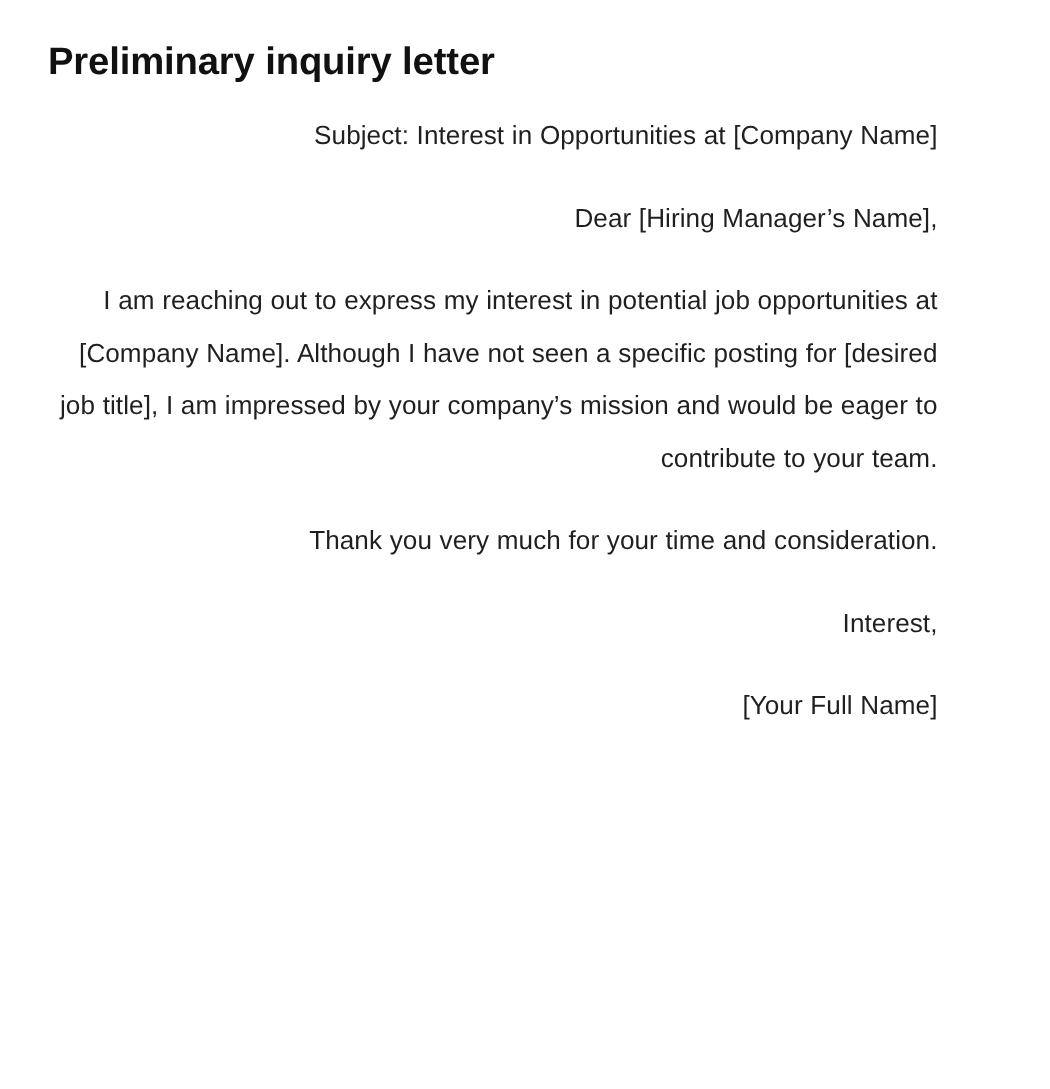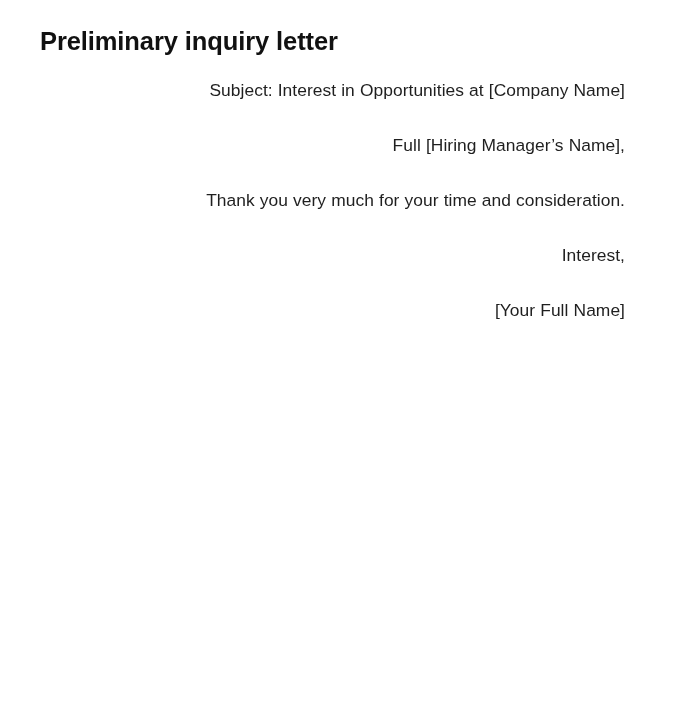--- a/index.html
+++ b/index.html
@@ -11,21 +11,21 @@
     width: 700px;
     height: 726px;
     overflow: hidden;
     font-family: "Liberation Sans", "DejaVu Sans", sans-serif;
     -webkit-font-smoothing: antialiased;
   }
   .letter {
     box-sizing: border-box;
     width: 700px;
     height: 726px;
-    padding: 26px 75px 0 40px;
+    padding: 26px 75px 0 32px;
     background: #ffffff;
   }
   .letter-title {
     font-size: 25.5px;
     font-weight: bold;
     line-height: 30px;
     color: #111111;
     letter-spacing: -0.1px;
     margin: 0 0 17px 0;
   }
@@ -50,22 +50,23 @@
 <body>
 
 <div class="letter">
 
   <h1 class="letter-title">Preliminary inquiry letter</h1>
 
   <div class="letter-body">
 
     <p class="para">Subject: Interest in Opportunities at [Company Name]</p>
 
-    <p class="para">Full [Hiring Manager’s Name],</p>
+    <p class="para">Dear [Hiring Manager’s Name],</p>
 
+    <p class="para">I am reaching out to express my interest in potential job opportunities at [Company Name]. Although I have not seen a specific posting for [desired job title], I am impressed by your company’s mission and would be eager to contribute to your team.</p>
 
 
     <p class="para">Thank you very much for your time and consideration.</p>
 
     <p class="para">Interest,</p>
 
     <p class="para">[Your Full Name]</p>
 
   </div>
 </div>

